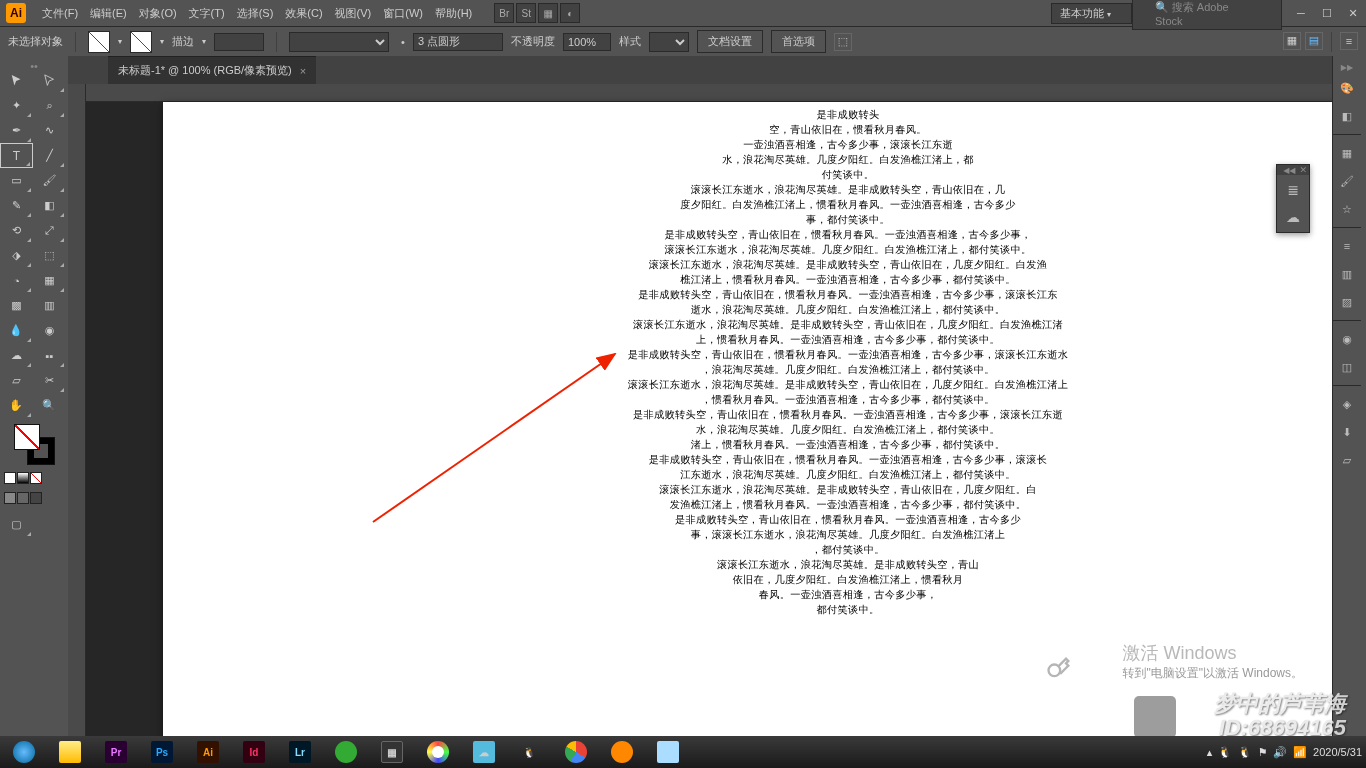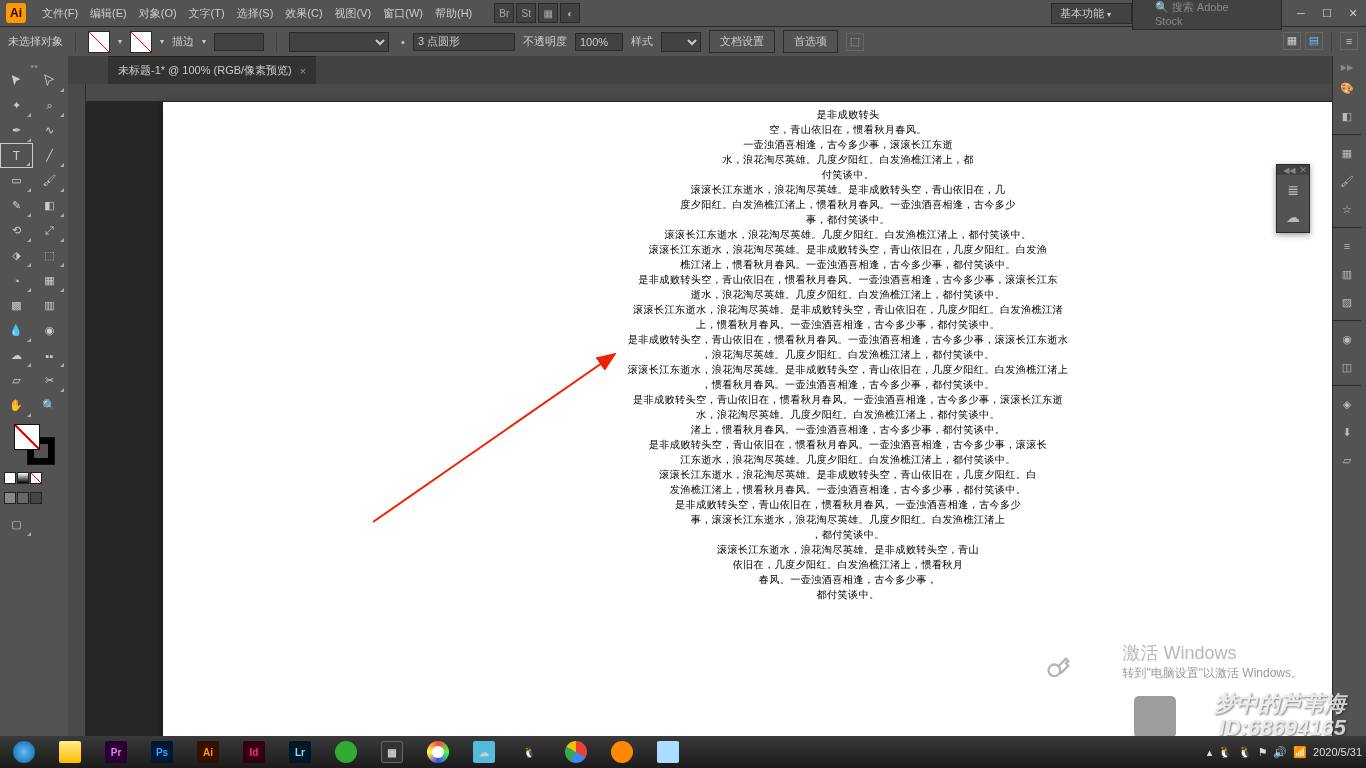--- a/index.html
+++ b/index.html
@@ -98,21 +98,21 @@
   <div class="swatch"></div>
     <span style="font-size:8px">▾</span>
   <div class="swatch"></div>
     <span style="font-size:8px">▾</span>
   <span>描边</span> 
     <span style="font-size:8px">▾</span>
   <input class="opt-input" style="width: 50px;" value="">
   <div class="opt-sep"></div>
   <select class="opt-select" style="width:100px"><option></option></select>
   <span style="margin-left:4px">•</span>
-  <input class="opt-input" style="width: 102px;" value="3 点圆形">
+  <input class="opt-input" style="width: 90px;" value="3 点圆形">
   <span>不透明度</span>
   <input class="opt-input" style="width: 48px;" value="100%">
   <span>样式</span>
   <select class="opt-select" style="width:40px"><option></option></select>
   <button class="opt-btn">文档设置</button>
   <button class="opt-btn">首选项</button>
   <div class="opt-icon">⬚</div>
   <div style="margin-left:auto;display:flex;gap:4px">
     <div class="opt-icon">▦</div>
     <div class="opt-icon" style="color:#6bf">▤</div>
@@ -224,20 +224,21 @@
       <div class="artboard">
         <div class="text-shape" id="text-shape">
             <div>是非成败转头</div>
             <div>空，青山依旧在，惯看秋月春风。</div>
             <div>一壶浊酒喜相逢，古今多少事，滚滚长江东逝</div>
             <div>水，浪花淘尽英雄。几度夕阳红。白发渔樵江渚上，都</div>
             <div>付笑谈中。</div>
             <div>滚滚长江东逝水，浪花淘尽英雄。是非成败转头空，青山依旧在，几</div>
             <div>度夕阳红。白发渔樵江渚上，惯看秋月春风。一壶浊酒喜相逢，古今多少</div>
             <div>事，都付笑谈中。</div>
+            <div>是非成败转头空，青山依旧在，惯看秋月春风。一壶浊酒喜相逢，古今多少事，</div>
             <div>滚滚长江东逝水，浪花淘尽英雄。几度夕阳红。白发渔樵江渚上，都付笑谈中。</div>
             <div>滚滚长江东逝水，浪花淘尽英雄。是非成败转头空，青山依旧在，几度夕阳红。白发渔</div>
             <div>樵江渚上，惯看秋月春风。一壶浊酒喜相逢，古今多少事，都付笑谈中。</div>
             <div>是非成败转头空，青山依旧在，惯看秋月春风。一壶浊酒喜相逢，古今多少事，滚滚长江东</div>
             <div>逝水，浪花淘尽英雄。几度夕阳红。白发渔樵江渚上，都付笑谈中。</div>
             <div>滚滚长江东逝水，浪花淘尽英雄。是非成败转头空，青山依旧在，几度夕阳红。白发渔樵江渚</div>
             <div>上，惯看秋月春风。一壶浊酒喜相逢，古今多少事，都付笑谈中。</div>
             <div>是非成败转头空，青山依旧在，惯看秋月春风。一壶浊酒喜相逢，古今多少事，滚滚长江东逝水</div>
             <div>，浪花淘尽英雄。几度夕阳红。白发渔樵江渚上，都付笑谈中。</div>
             <div>滚滚长江东逝水，浪花淘尽英雄。是非成败转头空，青山依旧在，几度夕阳红。白发渔樵江渚上</div>

